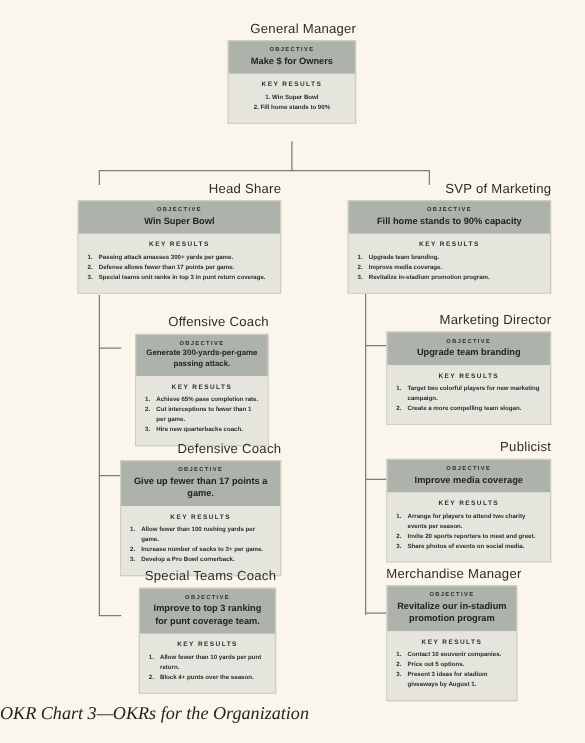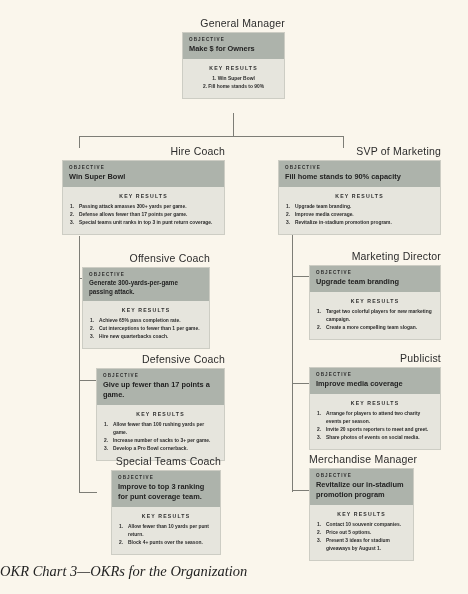--- a/index.html
+++ b/index.html
@@ -21,21 +21,21 @@
     margin-bottom: 3px;
     white-space: nowrap;
   }
   .card-box {
     border: 1px solid #cdcdc4;
     background: #e6e5dd;
   }
   .obj {
     background: #adb3ab;
     padding: 4px 6px 5px;
-    text-align: left;
+    text-align: center;
   }
   .obj-label {
     font-size: 4.6px;
     font-weight: bold;
     letter-spacing: 1.1px;
     color: #2e2e2e;
     display: block;
     margin-bottom: 2px;
   }
   .obj-text {
@@ -128,21 +128,21 @@
       <span class="kr-label">KEY RESULTS</span>
       <ul class="kr-list">
         <li><span class="num">1.</span> <span>Win Super Bowl</span></li>
         <li><span class="num">2.</span> <span>Fill home stands to 90%</span></li>
       </ul>
     </div>
   </div>
 </div>
 
 <div class="card" style="left:62px; top:145px; width:163px;">
-  <div class="card-title">Hire Coach</div>
+  <div class="card-title">Head Share</div>
   <div class="card-box">
     <div class="obj">
       <span class="obj-label">OBJECTIVE</span>
       <div class="obj-text">Win Super Bowl</div>
     </div>
     <div class="kr">
       <span class="kr-label">KEY RESULTS</span>
       <ul class="kr-list">
         <li><span class="num">1.</span><span>Passing attack amasses 300+ yards per game.</span></li>
         <li><span class="num">2.</span><span>Defense allows fewer than 17 points per game.</span></li>
@@ -163,21 +163,21 @@
       <span class="kr-label">KEY RESULTS</span>
       <ul class="kr-list">
         <li><span class="num">1.</span><span>Upgrade team branding.</span></li>
         <li><span class="num">2.</span><span>Improve media coverage.</span></li>
         <li><span class="num">3.</span><span>Revitalize in-stadium promotion program.</span></li>
       </ul>
     </div>
   </div>
 </div>
 
-<div class="card" style="left:82px; top:252px; width:128px;">
+<div class="card" style="left:108px; top:252px; width:107px;">
   <div class="card-title">Offensive Coach</div>
   <div class="card-box">
     <div class="obj">
       <span class="obj-label">OBJECTIVE</span>
       <div class="obj-text" style="font-size:6.3px;">Generate 300-yards-per-game passing attack.</div>
     </div>
     <div class="kr">
       <span class="kr-label">KEY RESULTS</span>
       <ul class="kr-list">
         <li><span class="num">1.</span><span>Achieve 65% pass completion rate.</span></li>

